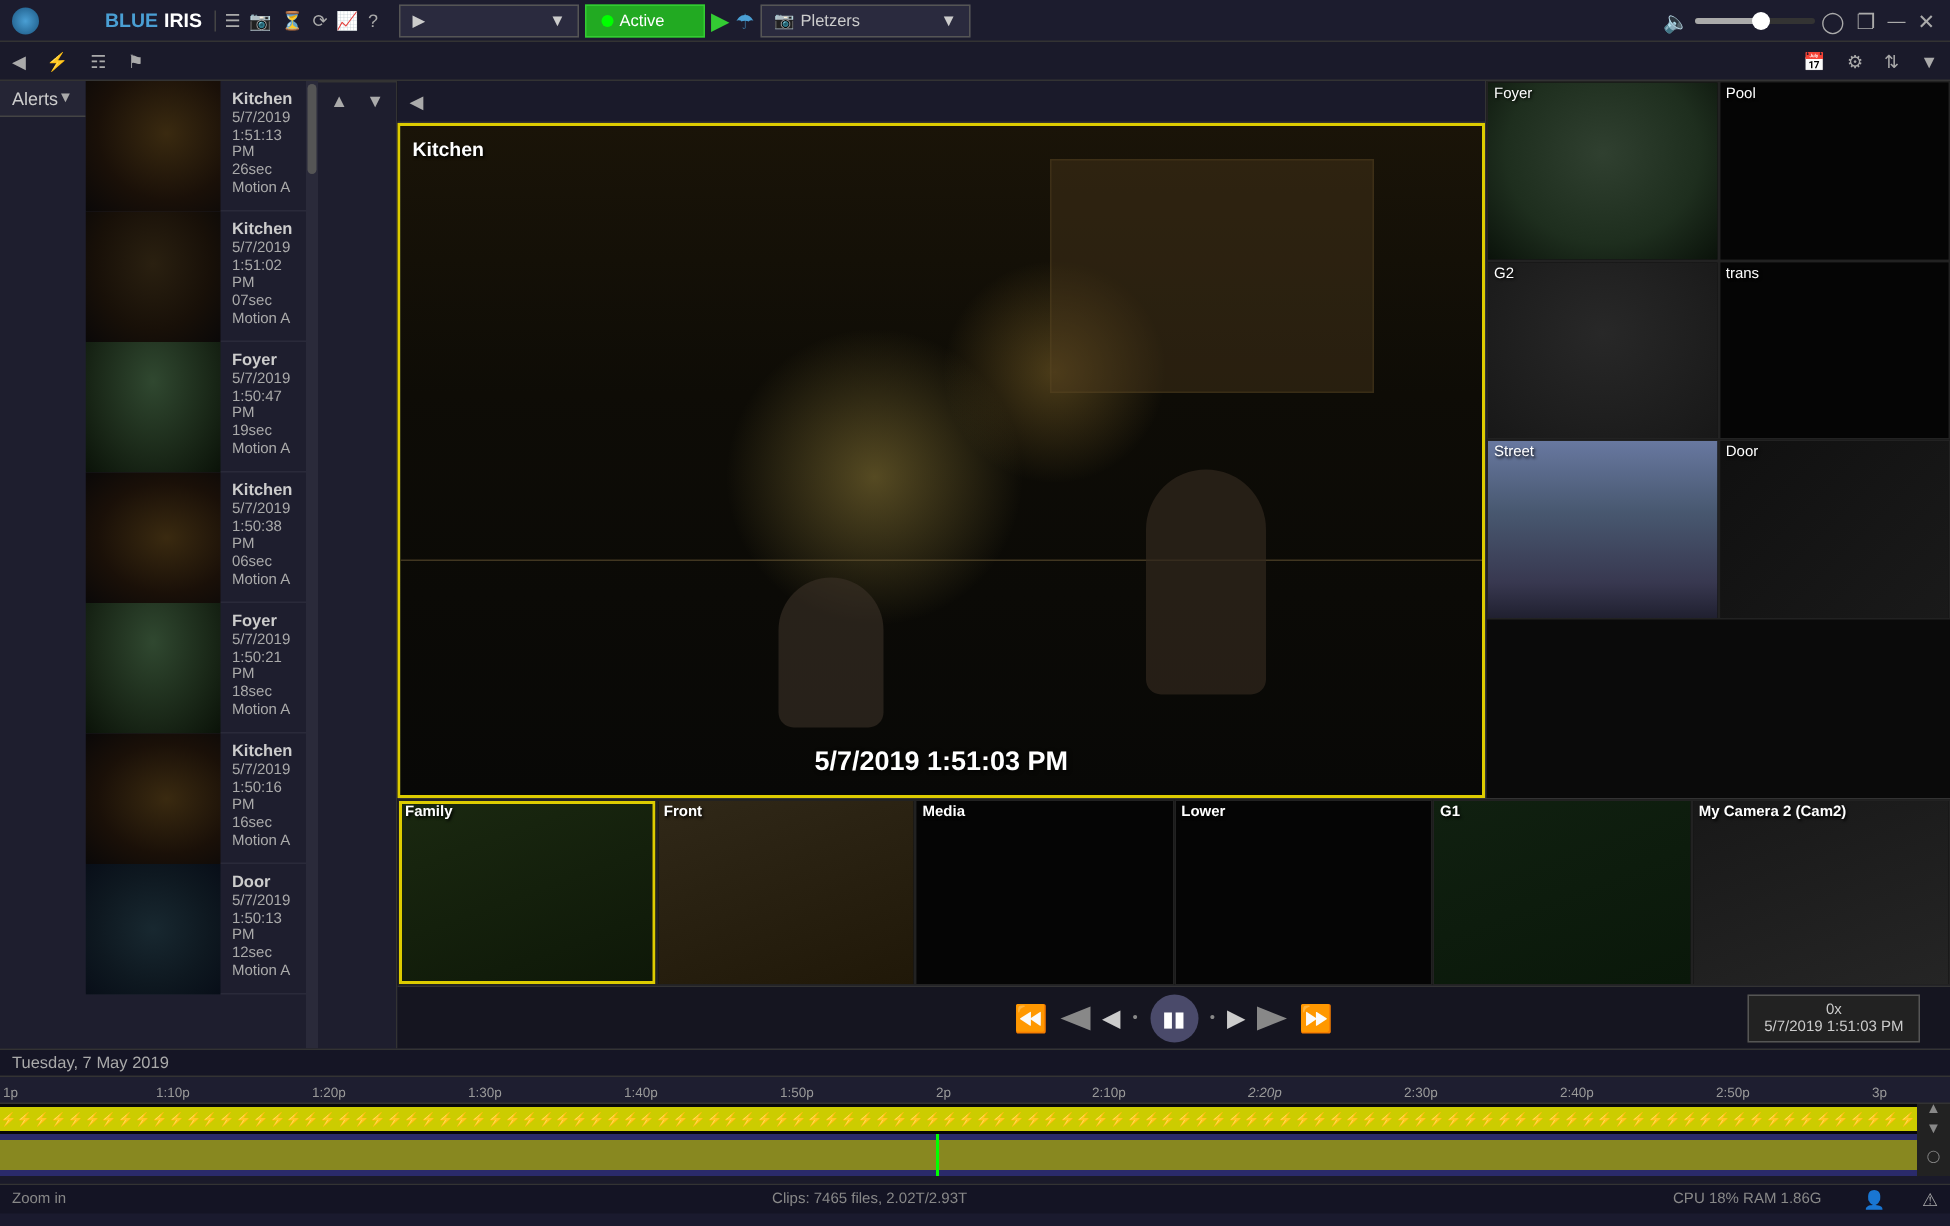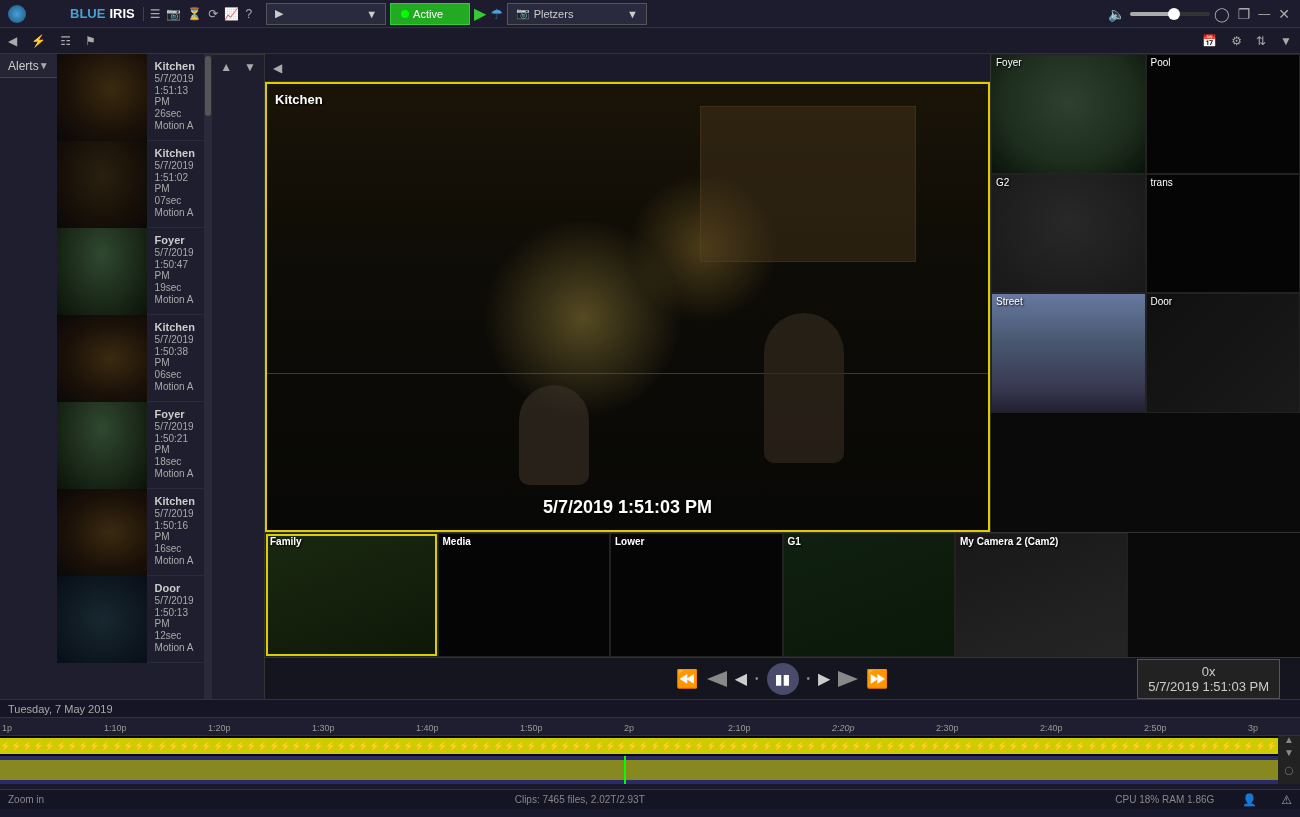--- a/index.html
+++ b/index.html
@@ -403,21 +403,21 @@
       border-left: 20px solid #888;
       cursor: pointer;
     }
     .pb-speed-box {
       position: absolute;
       right: 20px;
       background: #222;
       border: 1px solid #555;
       padding: 4px 10px;
       color: #ccc;
-      font-size: 13px;
+      font-size: 10px;
       text-align: center;
     }
 
     
     .timeline-section {
       height: 90px;
       background: #1a1a2a;
       border-top: 1px solid #333;
       position: relative;
     }
@@ -746,20 +746,24 @@
       </div>
     </div>
 
     <div class="bottom-cameras">
 
       <div class="bot-cam-cell">
         <div style="width:100%;height:100%;background:linear-gradient(160deg,#1a2810 0%,#0e1808 100%);border:2px solid #ddcc00;"></div>
         <span class="bot-cam-label">Family</span>
       </div>
 
+      <div class="bot-cam-cell">
+        <div style="width:100%;height:100%;background:linear-gradient(160deg,#302818 0%,#201808 100%);"></div>
+        <span class="bot-cam-label">Front</span>
+      </div>
 
       <div class="bot-cam-cell">
         <div style="width:100%;height:100%;background:#050505;"></div>
         <span class="bot-cam-label">Media</span>
       </div>
 
       <div class="bot-cam-cell">
         <div style="width:100%;height:100%;background:#050505;"></div>
         <span class="bot-cam-label">Lower</span>
       </div>

